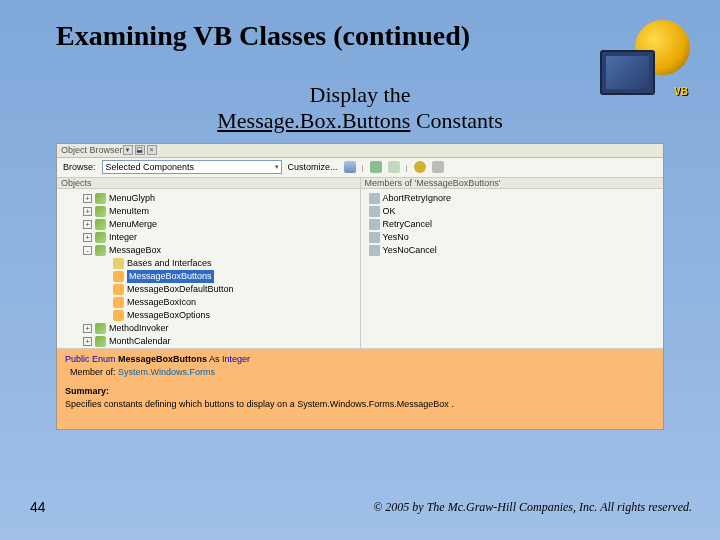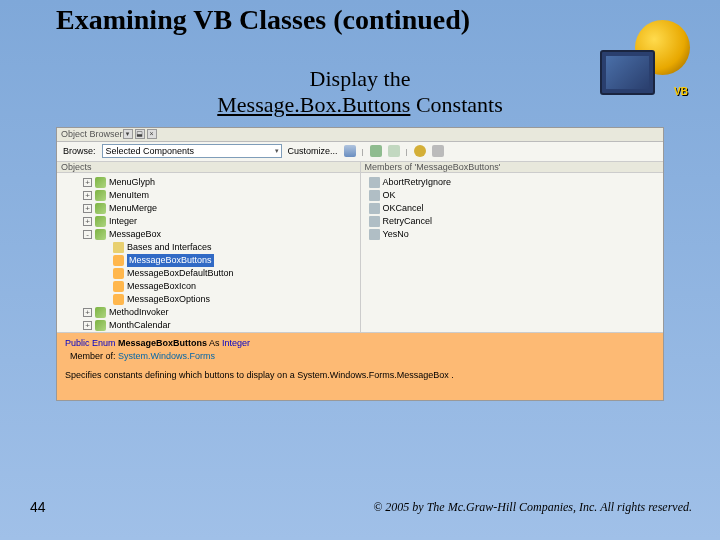--- a/index.html
+++ b/index.html
@@ -10,21 +10,21 @@
     background: linear-gradient(to bottom, #7fa8d9 0%, #a0c0e8 100%);
     font-family: Arial, sans-serif;
     position: relative;
     overflow: hidden;
   }
   .slide-title {
     font-family: "Times New Roman", serif;
     font-size: 28px;
     font-weight: bold;
     color: #000;
-    padding: 4px 0 10px 56px;
+    padding: 20px 0 10px 56px;
   }
   .decoration {
     position: absolute;
     top: 20px;
     right: 30px;
     width: 90px;
     height: 75px;
   }
   .decoration .globe {
     position: absolute;
@@ -334,41 +334,42 @@
           <div class="tree-item indent0">
             <span class="node-icon icon-member"></span>
             <span>AbortRetryIgnore</span>
           </div>
           <div class="tree-item indent0">
             <span class="node-icon icon-member"></span>
             <span>OK</span>
           </div>
           <div class="tree-item indent0">
             <span class="node-icon icon-member"></span>
-            <span>OKCancel</span>
-          </div>
-          <div class="tree-item indent0">
-            <span class="node-icon icon-member"></span>
             <span>RetryCancel</span>
           </div>
           <div class="tree-item indent0">
             <span class="node-icon icon-member"></span>
             <span>YesNo</span>
+          </div>
+          <div class="tree-item indent0">
+            <span class="node-icon icon-member"></span>
+            <span>YesNoCancel</span>
           </div>
         </div>
     </div>
   </div>
 
   <div class="detail-pane">
     <div>
       <span class="kw">Public Enum </span><b>MessageBoxButtons</b><span> As </span><span class="kw">Integer</span>
     </div>
     <div>
       &nbsp;&nbsp;<span>Member of: </span><span class="type-link">System.Windows.Forms</span>
     </div>
     <div style="height:6px"></div>
+    <div class="heading">Summary:</div>
     <div>Specifies constants defining which buttons to display on a System.Windows.Forms.MessageBox .</div>
     <div style="height:14px"></div>
   </div>
 </div>
 
 <div class="footer-num">44</div>
 <div class="footer-copy">© 2005 by The Mc.Graw-Hill Companies, Inc. All rights reserved.</div>
 
 </body></html>

